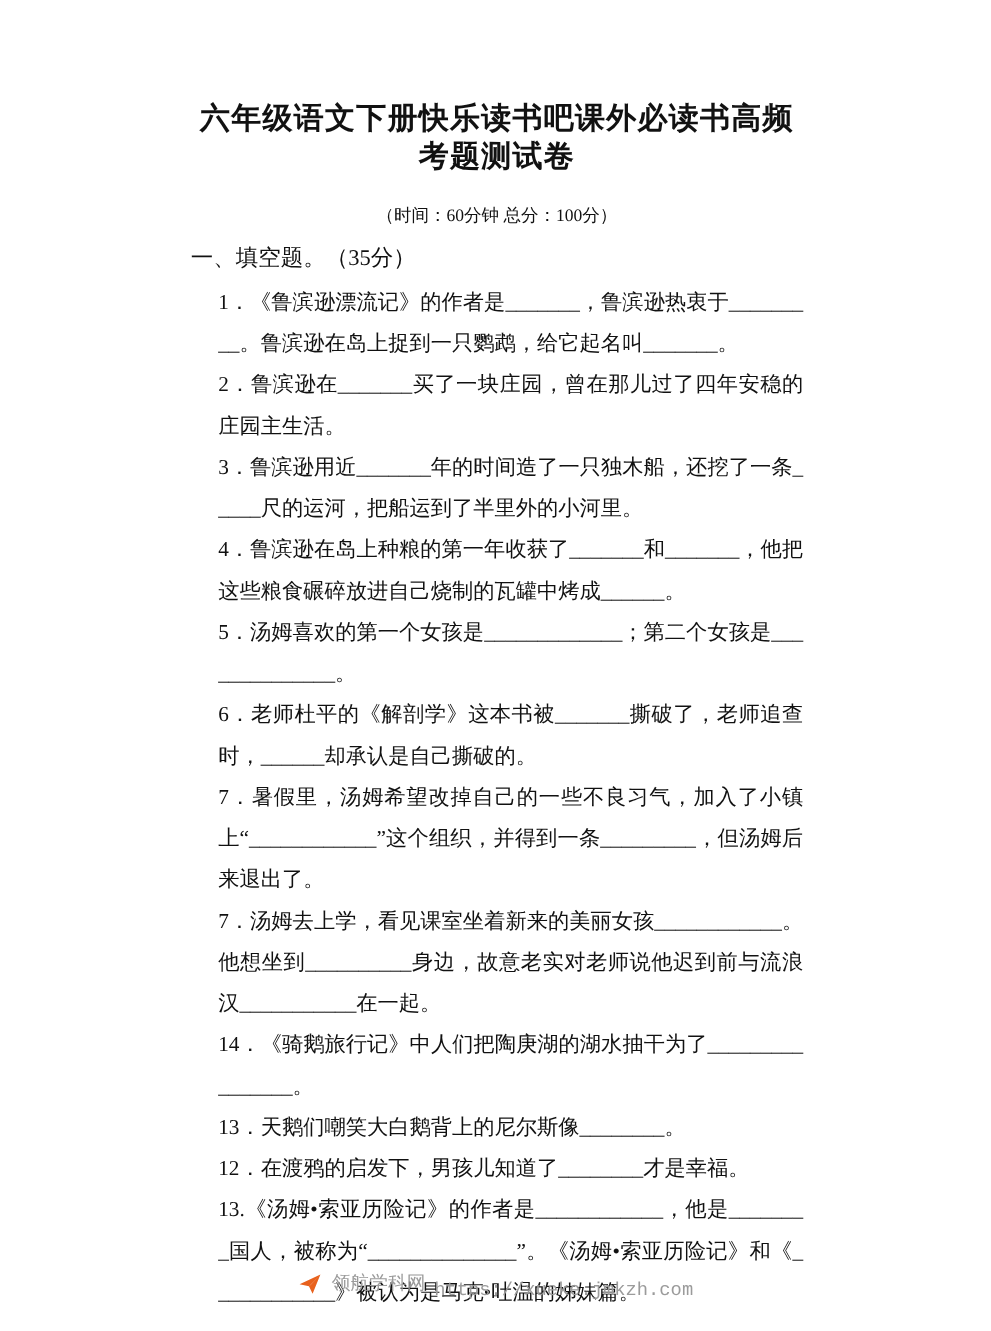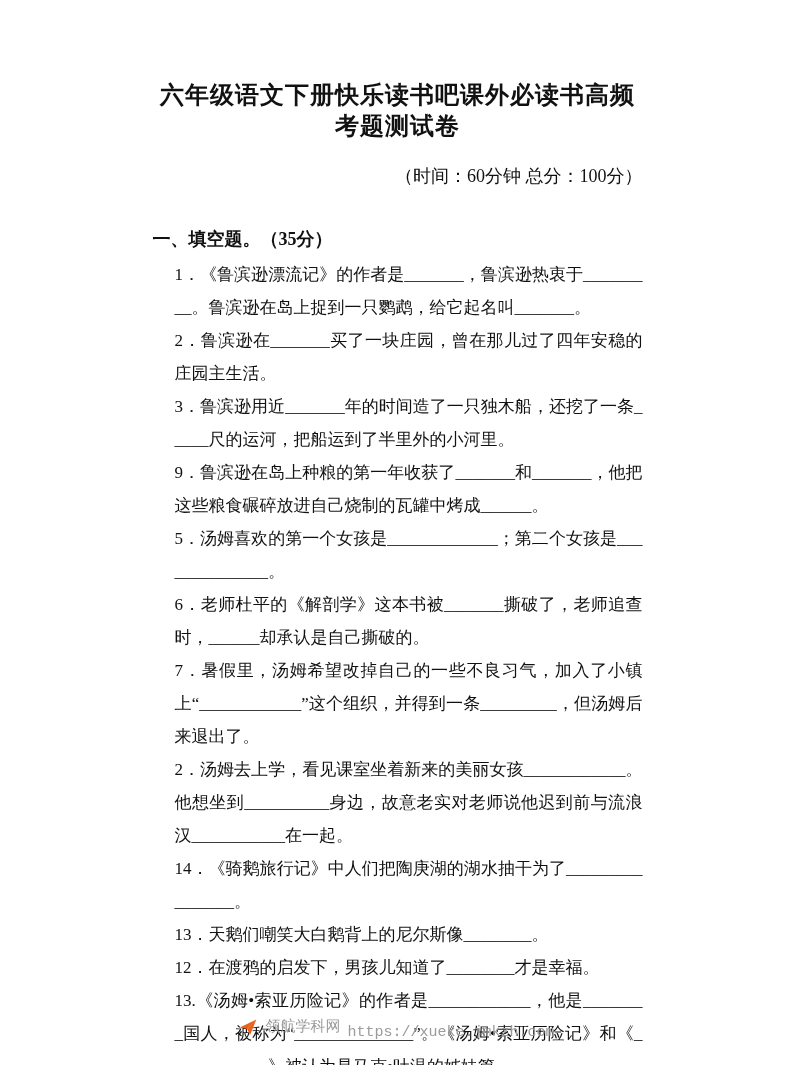--- a/index.html
+++ b/index.html
@@ -17,28 +17,28 @@
   }
   .doc-title {
     font-size: 24px;
     font-weight: bold;
     text-align: center;
     letter-spacing: 1px;
     line-height: 1.3;
   }
   .doc-subtitle {
     margin-top: 22px;
-    text-align: right;
-    font-size: 18px;
+    text-align: center;
+    font-size: 14px;
     color: #111111;
   }
   .section-heading {
-    margin-top: 36px;
+    margin-top: 9px;
     font-size: 18px;
-    font-weight: bold;
+    font-weight: normal;
     line-height: 30px;
   }
   .questions { margin-top: 4px; }
   .q {
     font-size: 17px;
     line-height: 33px;
     text-align: justify;
     text-justify: inter-ideograph;
     word-break: break-all;
     margin-left: 22px;
@@ -69,25 +69,25 @@
   <h1 class="doc-title">六年级语文下册快乐读书吧课外必读书高频考题测试卷</h1>
 
   <div class="doc-subtitle">（时间：60分钟 总分：100分）</div>
 
   <h2 class="section-heading">一、填空题。（35分）</h2>
 
   <div class="questions">
     <p class="q">1．《鲁滨逊漂流记》的作者是_______，鲁滨逊热衷于_________。鲁滨逊在岛上捉到一只鹦鹉，给它起名叫_______。</p>
     <p class="q">2．鲁滨逊在_______买了一块庄园，曾在那儿过了四年安稳的庄园主生活。</p>
     <p class="q">3．鲁滨逊用近_______年的时间造了一只独木船，还挖了一条_____尺的运河，把船运到了半里外的小河里。</p>
-    <p class="q">9．鲁滨逊在岛上种粮的第一年收获了_______和_______，他把这些粮食碾碎放进自己烧制的瓦罐中烤成______。</p>
+    <p class="q">4．鲁滨逊在岛上种粮的第一年收获了_______和_______，他把这些粮食碾碎放进自己烧制的瓦罐中烤成______。</p>
     <p class="q">5．汤姆喜欢的第一个女孩是_____________；第二个女孩是______________。</p>
     <p class="q">6．老师杜平的《解剖学》这本书被_______撕破了，老师追查时，______却承认是自己撕破的。</p>
     <p class="q">7．暑假里，汤姆希望改掉自己的一些不良习气，加入了小镇上“____________”这个组织，并得到一条_________，但汤姆后来退出了。</p>
-    <p class="q">2．汤姆去上学，看见课室坐着新来的美丽女孩____________。他想坐到__________身边，故意老实对老师说他迟到前与流浪汉___________在一起。</p>
+    <p class="q">7．汤姆去上学，看见课室坐着新来的美丽女孩____________。他想坐到__________身边，故意老实对老师说他迟到前与流浪汉___________在一起。</p>
     <p class="q">14．《骑鹅旅行记》中人们把陶庚湖的湖水抽干为了________________。</p>
     <p class="q">13．天鹅们嘲笑大白鹅背上的尼尔斯像________。</p>
     <p class="q">12．在渡鸦的启发下，男孩儿知道了________才是幸福。</p>
     <p class="q">13.《汤姆•索亚历险记》的作者是____________，他是________国人，被称为“______________”。《汤姆•索亚历险记》和《____________》被认为是马克•吐温的姊妹篇。</p>
   </div>
 
   <div class="footer">
     <span class="plane">
       <svg width="20" height="20" viewBox="0 0 24 24" aria-hidden="true">
         <path fill="#e8611c" d="M2 12.5 L22 3 L14.5 21.5 L11 14.5 Z"></path>

